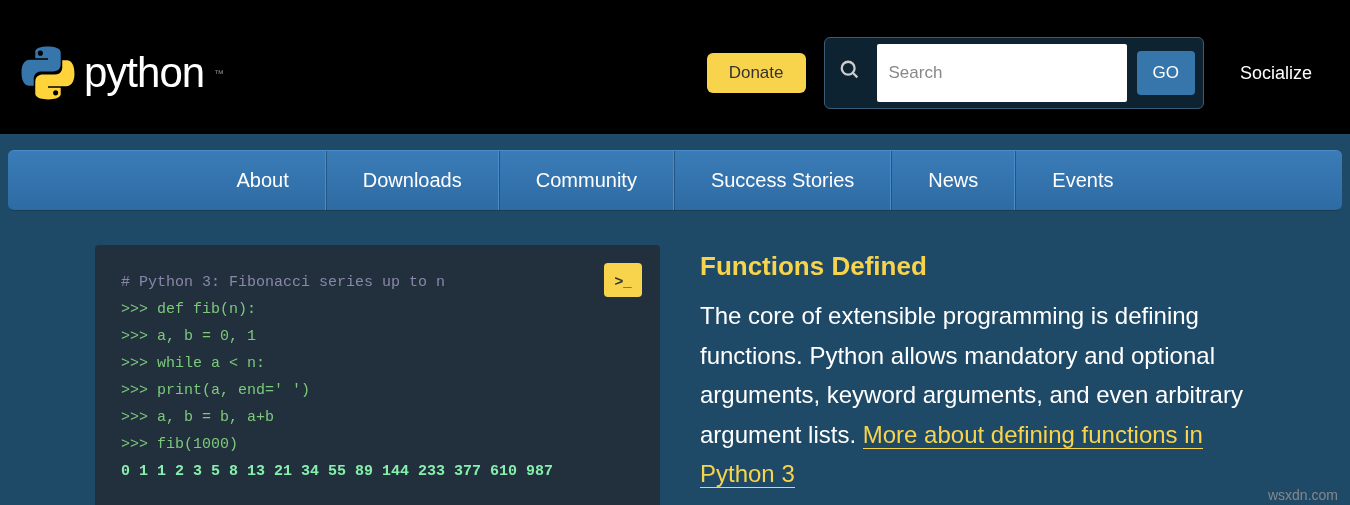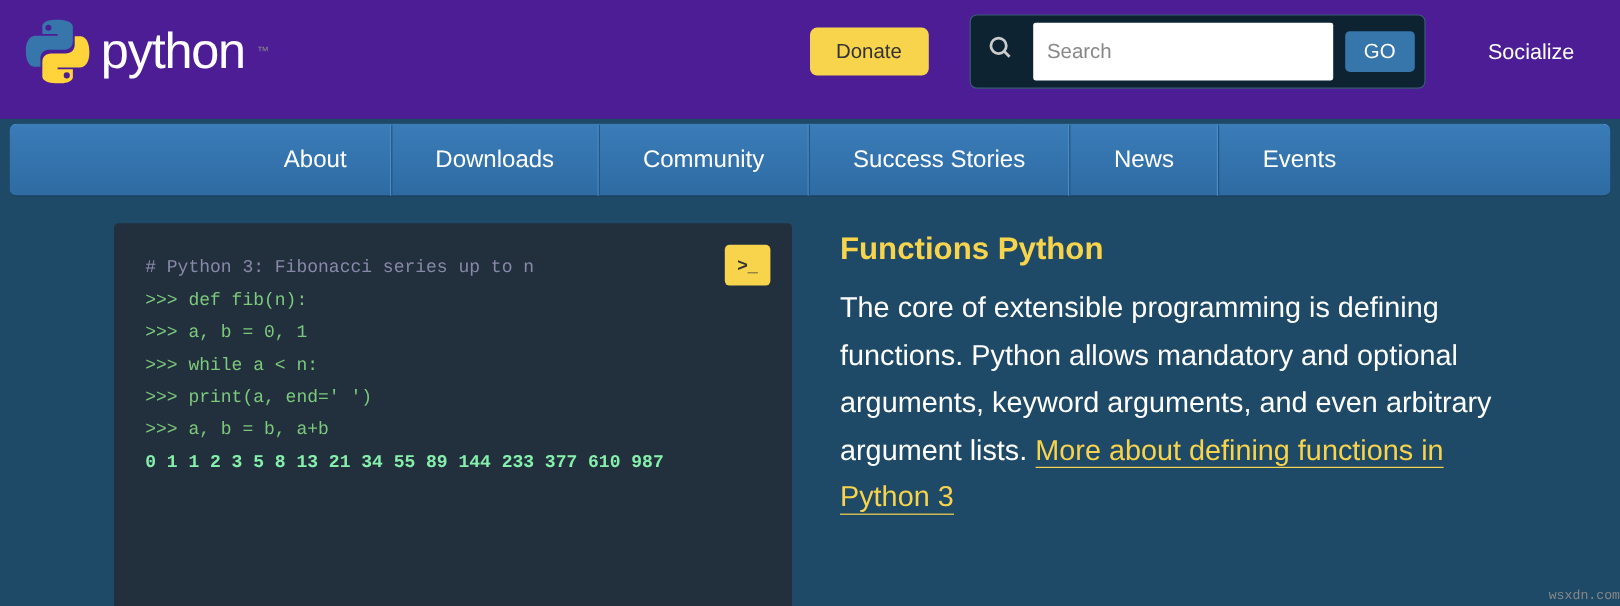--- a/index.html
+++ b/index.html
@@ -6,22 +6,22 @@
     body {
       font-family: "Source Sans Pro", -apple-system, sans-serif;
       background: #1e4a68;
       width: 1350px;
       height: 505px;
       overflow: hidden;
     }
     .header {
       display: flex;
       align-items: center;
-      padding: 12px 20px 25px 20px;
-      background: #4c1d95;
+      padding: 37px 20px 25px 20px;
+      background: #000000;
     }
     .logo {
       display: flex;
       align-items: center;
       gap: 8px;
     }
     .logo-text {
       color: #fff;
       font-size: 42px;
       font-weight: 400;
@@ -30,21 +30,21 @@
     .logo-tm {
       color: #888;
       font-size: 10px;
       vertical-align: super;
       margin-left: 2px;
     }
     .header-right {
       margin-left: auto;
       display: flex;
       align-items: center;
-      gap: 34px;
+      gap: 18px;
     }
     .donate-btn {
       background: #f8d34c;
       color: #333;
       border: none;
       padding: 10px 22px;
       border-radius: 6px;
       font-size: 17px;
       cursor: pointer;
       font-weight: 500;
@@ -58,53 +58,53 @@
       padding: 6px 8px;
       gap: 10px;
     }
     .search-icon {
       color: #ccc;
       font-size: 22px;
       padding: 0 6px;
     }
     .search-input {
       width: 250px;
-      height: 48px;
+      height: 58px;
       border: none;
       background: #fff;
       border-radius: 2px;
       padding: 0 12px;
       font-size: 17px;
       color: #333;
     }
     .search-input::placeholder { color: #888; }
     .go-btn {
       background: #3776ab;
       color: #fff;
       border: none;
-      height: 34px;
+      height: 44px;
       padding: 0 16px;
       border-radius: 4px;
       font-size: 17px;
       cursor: pointer;
     }
     .socialize {
       color: #fff;
       font-size: 18px;
       padding: 0 18px;
       cursor: pointer;
     }
     .navbar {
       background: linear-gradient(#3a7cb8, #2e6ba3);
       display: flex;
       justify-content: center;
       border-top: 1px solid #4a8cc8;
       border-bottom: 1px solid #1a3d56;
       border-radius: 6px;
-      margin: 4px 8px;
+      margin: 16px 8px;
     }
     .nav-item {
       color: #fff;
       font-size: 20px;
       padding: 18px 36px;
       cursor: pointer;
       border-right: 1px solid #4a8cc8;
       border-left: 1px solid #255580;
     }
     .nav-item:first-child { border-left: none; }
@@ -177,24 +177,23 @@
       border-radius: 4px;
       font-size: 16px;
       cursor: pointer;
     }
     .page-btn.active {
       background: #3776ab;
     }
     .wsx {
       position: absolute;
       bottom: 2px;
-      right: 0;
-      font-size: 11px;
+      right: 12px;
+      font-size: 14px;
       color: #888;
-      font-family: Liberation Mono, monospace;
     }
   </style>
 </head>
 <body>
 
 <div class="header">
   <div class="logo">
     <svg width="56" height="56" viewBox="0 0 110 110">
       <path fill="#3776ab" d="M54 3c-26 0-24 11-24 11v12h25v3H20s-17-2-17 25 15 26 15 26h9V67s-1-15 15-15h24s14 0 14-14V15S82 3 54 3zM40 11a5 5 0 110 10 5 5 0 010-10z"></path>
       <path fill="#ffd43b" d="M56 107c26 0 24-11 24-11V84H55v-3h35s17 2 17-25-15-26-15-26h-9v13s1 15-15 15H44s-14 0-14 14v23s-2 12 26 12zm14-8a5 5 0 110-10 5 5 0 010 10z"></path>
@@ -229,24 +228,25 @@
 
 <div class="content">
   <div class="code-panel">
     <button class="shell-btn">&gt;_</button>
     <div class="code-comment"># Python 3: Fibonacci series up to n</div>
     <div class="code-text">&gt;&gt;&gt; def fib(n):</div>
     <div class="code-text">&gt;&gt;&gt;     a, b = 0, 1</div>
     <div class="code-text">&gt;&gt;&gt;     while a &lt; n:</div>
     <div class="code-text">&gt;&gt;&gt;         print(a, end=' ')</div>
     <div class="code-text">&gt;&gt;&gt;         a, b = b, a+b</div>
+    <div class="code-text">&gt;&gt;&gt; fib(1000)</div>
     <div class="code-output">0 1 1 2 3 5 8 13 21 34 55 89 144 233 377 610 987</div>
   </div>
   <div class="info-panel">
-    <h2 class="info-title">Functions Python</h2>
+    <h2 class="info-title">Functions Defined</h2>
     <p class="info-text">
       <span>The core of extensible programming is defining functions. Python allows mandatory and optional arguments, keyword arguments, and even arbitrary argument lists. </span><span class="info-link">More about defining functions in Python 3</span>
     </p>
     <div class="pagination">
       <button class="page-btn active">1</button>
       <button class="page-btn">2</button>
       <button class="page-btn">3</button>
       <button class="page-btn">4</button>
       <button class="page-btn">5</button>
     </div>

